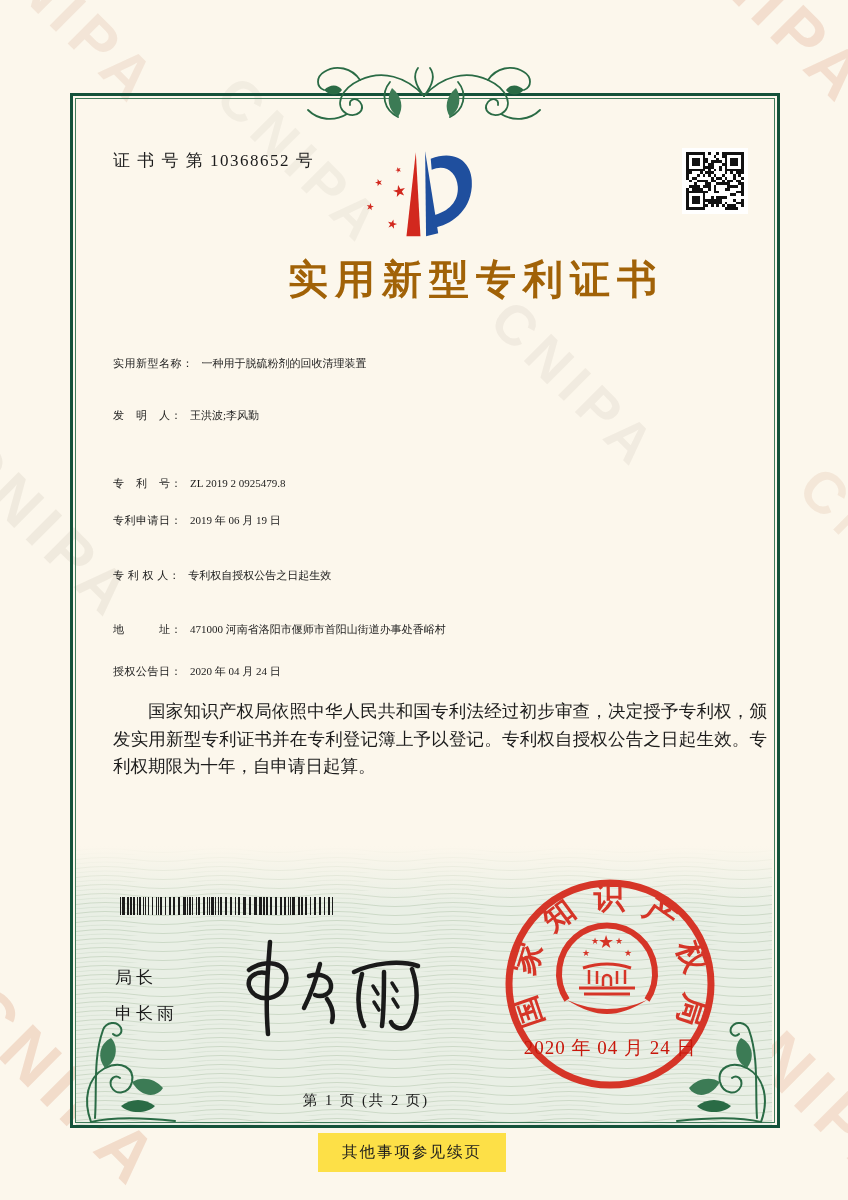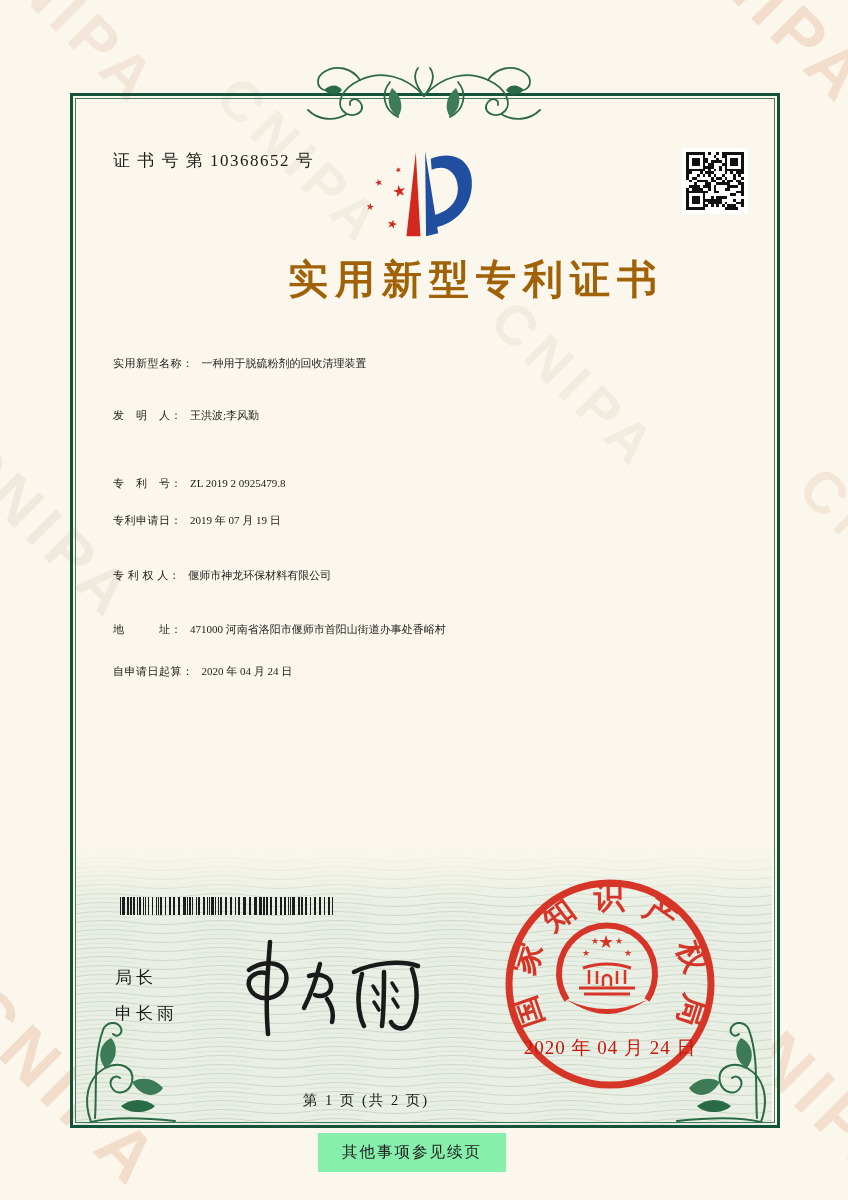--- a/index.html
+++ b/index.html
@@ -38,21 +38,21 @@
   .director-title{position:absolute;left:115px;top:966px;font-size:17px;
       font-family:"Liberation Sans",sans-serif;letter-spacing:4px;}
   .director-name{position:absolute;left:115px;top:1002px;font-size:17px;
       font-family:"Liberation Sans",sans-serif;letter-spacing:4px;}
   .sig{position:absolute;left:232px;top:936px;}
   .seal{position:absolute;left:502px;top:876px;opacity:.93;}
   .seal-date{position:absolute;left:502px;top:1035px;width:216px;text-align:center;
       color:#c8170b;font-size:19px;letter-spacing:1px;white-space:nowrap;}
   .page-num{position:absolute;left:70px;top:1091px;width:592px;text-align:center;
       font-size:14.5px;letter-spacing:2px;}
-  .note-box{position:absolute;left:318px;top:1133px;padding:9px 24px;background:#86efac;
+  .note-box{position:absolute;left:318px;top:1133px;padding:9px 24px;background:#fde047;
       font-size:15.5px;letter-spacing:2px;font-family:Liberation Mono, monospace;}
   .flourish-top{position:absolute;left:294px;top:60px;}
   .flourish-bl{position:absolute;left:75px;top:1018px;}
   .flourish-br{position:absolute;left:673px;top:1018px;transform:scaleX(-1);}
 </style>
 </head>
 <body>
 
 <div class="wm" style="left:-46px;top:-22px;font-size:62px;color:rgba(216,170,140,.22);">CNIPA</div>
 <div class="wm" style="left:648px;top:-34px;font-size:68px;color:rgba(224,172,142,.32);">CNIPA</div>
@@ -375,33 +375,34 @@
 <div class="field-row" style="top:356px;">
   <span class="lab">实用新型名称：</span><span class="val">一种用于脱硫粉剂的回收清理装置</span>
 </div>
 <div class="field-row" style="top:408px;">
   <span class="lab">发　明　人：</span><span class="val">王洪波;李风勤</span>
 </div>
 <div class="field-row" style="top:460px;margin-top:16px;">
   <span class="lab">专　利　号：</span><span class="val">ZL 2019 2 0925479.8</span>
 </div>
 <div class="field-row" style="top:513px;">
-  <span class="lab">专利申请日：</span><span class="val">2019 年 07 月 19 日</span>
+  <span class="lab">专利申请日：</span><span class="val">2019 年 06 月 19 日</span>
 </div>
 <div class="field-row" style="top:568px;">
-  <span class="lab">专 利 权 人：</span><span class="val">偃师市神龙环保材料有限公司</span>
+  <span class="lab">专 利 权 人：</span><span class="val">专利权自授权公告之日起生效</span>
 </div>
 <div class="field-row" style="top:622px;">
   <span class="lab">地　　　址：</span><span class="val">471000 河南省洛阳市偃师市首阳山街道办事处香峪村</span>
 </div>
 <div class="field-row" style="top:664px;width:655px;">
-  <span class="lab">自申请日起算：</span><span class="val">2020 年 04 月 24 日</span>
+  <span class="lab">授权公告日：</span><span class="val">2020 年 04 月 24 日</span>
 </div>
 
 <div class="body-text">
+  <p>国家知识产权局依照中华人民共和国专利法经过初步审查，决定授予专利权，颁发实用新型专利证书并在专利登记簿上予以登记。专利权自授权公告之日起生效。专利权期限为十年，自申请日起算。</p>
 </div>
 
 <div class="barcode" id="barcode"><i style="width:1px;margin-right:1px"></i><i style="width:3px;margin-right:2px"></i><i style="width:2px;margin-right:1px"></i><i style="width:2px;margin-right:1px"></i><i style="width:2px;margin-right:2px"></i><i style="width:1px;margin-right:1px"></i><i style="width:2px;margin-right:2px"></i><i style="width:1px;margin-right:1px"></i><i style="width:1px;margin-right:2px"></i><i style="width:1px;margin-right:3px"></i><i style="width:1px;margin-right:3px"></i><i style="width:1px;margin-right:1px"></i><i style="width:1px;margin-right:1px"></i><i style="width:2px;margin-right:3px"></i><i style="width:1px;margin-right:3px"></i><i style="width:2px;margin-right:2px"></i><i style="width:2px;margin-right:3px"></i><i style="width:2px;margin-right:3px"></i><i style="width:3px;margin-right:1px"></i><i style="width:1px;margin-right:1px"></i><i style="width:2px;margin-right:1px"></i><i style="width:1px;margin-right:3px"></i><i style="width:1px;margin-right:1px"></i><i style="width:2px;margin-right:3px"></i><i style="width:2px;margin-right:2px"></i><i style="width:1px;margin-right:1px"></i><i style="width:1px;margin-right:1px"></i><i style="width:3px;margin-right:1px"></i><i style="width:1px;margin-right:2px"></i><i style="width:1px;margin-right:1px"></i><i style="width:2px;margin-right:3px"></i><i style="width:2px;margin-right:3px"></i><i style="width:2px;margin-right:3px"></i><i style="width:1px;margin-right:2px"></i><i style="width:2px;margin-right:3px"></i><i style="width:3px;margin-right:3px"></i><i style="width:2px;margin-right:3px"></i><i style="width:3px;margin-right:2px"></i><i style="width:3px;margin-right:1px"></i><i style="width:2px;margin-right:1px"></i><i style="width:2px;margin-right:2px"></i><i style="width:2px;margin-right:3px"></i><i style="width:2px;margin-right:3px"></i><i style="width:2px;margin-right:2px"></i><i style="width:2px;margin-right:2px"></i><i style="width:1px;margin-right:1px"></i><i style="width:1px;margin-right:1px"></i><i style="width:3px;margin-right:3px"></i><i style="width:2px;margin-right:1px"></i><i style="width:2px;margin-right:2px"></i><i style="width:2px;margin-right:3px"></i><i style="width:1px;margin-right:3px"></i><i style="width:2px;margin-right:3px"></i><i style="width:2px;margin-right:3px"></i><i style="width:1px;margin-right:3px"></i><i style="width:2px;margin-right:2px"></i><i style="width:1px;margin-right:1px"></i></div>
 
 <div class="director-title">局长</div>
 <div class="director-name">申长雨</div>
 <svg class="sig" width="210" height="105" viewBox="0 0 210 105">
   <g fill="none" stroke="#1a1a1a" stroke-width="4.5" stroke-linecap="round">
     <path d="M38,6 C36,32 33,64 36,98"></path>
     <path d="M17,34 C33,22 58,26 54,46 C50,66 22,68 17,50 C15,41 24,35 34,37"></path>

